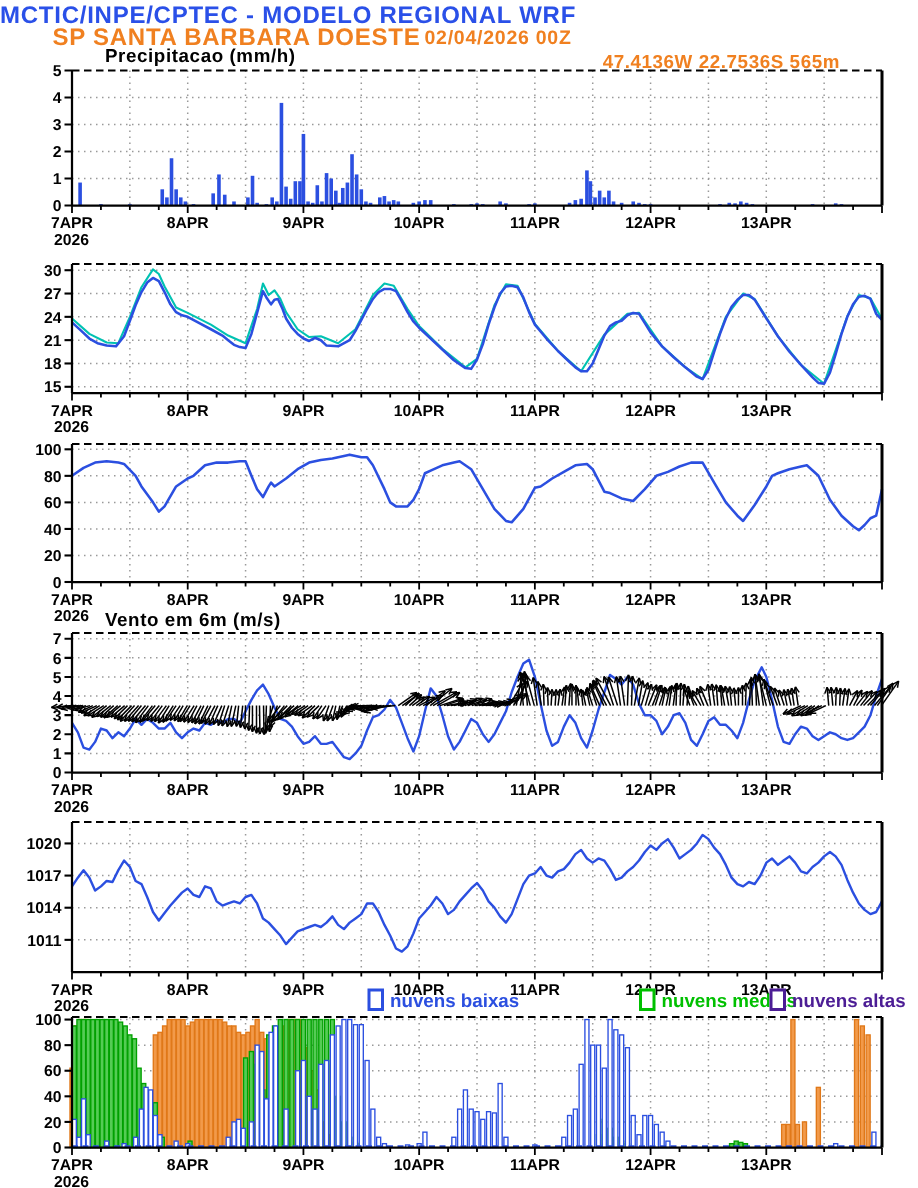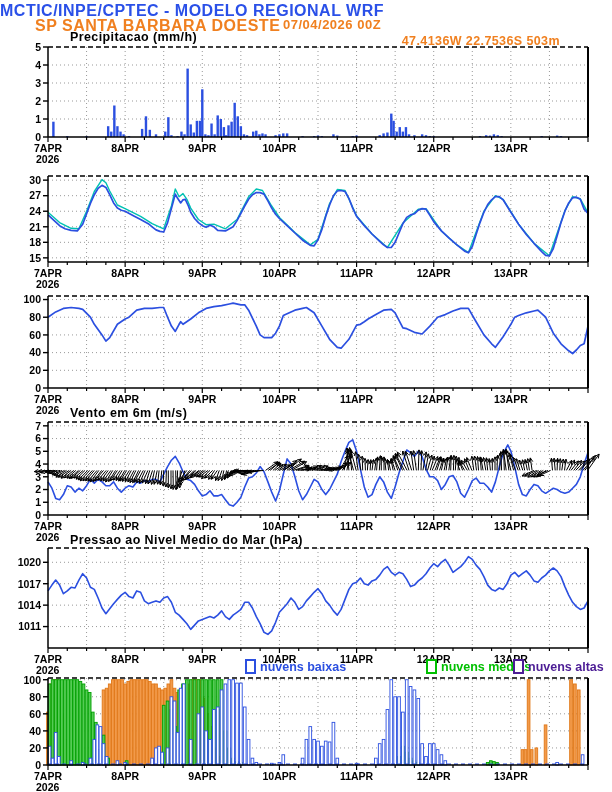--- a/index.html
+++ b/index.html
@@ -20,25 +20,25 @@
           margin-right:4px;background:#fff;}
   .titlerow{position:absolute;left:0;width:612px;height:16px;}
 </style>
 </head>
 <body>
 
 <div id="page">
 
   <div class="hdr1 blue">MCTIC/INPE/CPTEC - MODELO REGIONAL WRF</div>
   <div class="hdr2a orange">SP SANTA BARBARA DOESTE</div>
-  <div class="hdr2b orange">07/04/2026 00Z</div>
+  <div class="hdr2b orange">02/04/2026 00Z</div>
 
   <div class="titlerow" style="top:30px">
     <div class="ptitle">Precipitacao (mm/h)</div>
-    <div class="pannot orange" style="right:52px;top:4px;position:absolute">47.4136W 22.7536S 503m</div>
+    <div class="pannot orange" style="right:52px;top:4px;position:absolute">47.4136W 22.7536S 565m</div>
   </div>
   <svg class="plot" id="svg-precip" width="612" height="132" style="top: 39px;">
       <line x1="86.57142857142857" y1="8" x2="86.57142857142857" y2="98" stroke="#999999" stroke-width="1" stroke-dasharray="1,3"></line>
       <line x1="125.14285714285714" y1="8" x2="125.14285714285714" y2="98" stroke="#999999" stroke-width="1" stroke-dasharray="1,3"></line>
       <line x1="163.71428571428572" y1="8" x2="163.71428571428572" y2="98" stroke="#999999" stroke-width="1" stroke-dasharray="1,3"></line>
       <line x1="202.28571428571428" y1="8" x2="202.28571428571428" y2="98" stroke="#999999" stroke-width="1" stroke-dasharray="1,3"></line>
       <line x1="240.85714285714283" y1="8" x2="240.85714285714283" y2="98" stroke="#999999" stroke-width="1" stroke-dasharray="1,3"></line>
       <line x1="279.42857142857144" y1="8" x2="279.42857142857144" y2="98" stroke="#999999" stroke-width="1" stroke-dasharray="1,3"></line>
       <line x1="318" y1="8" x2="318" y2="98" stroke="#999999" stroke-width="1" stroke-dasharray="1,3"></line>
       <line x1="356.57142857142856" y1="8" x2="356.57142857142856" y2="98" stroke="#999999" stroke-width="1" stroke-dasharray="1,3"></line>
@@ -1119,23 +1119,20 @@
       <text x="48" y="116" text-anchor="middle" fill="#000" font-size="10.5" font-weight="bold" font-family="Liberation Sans,sans-serif">7APR</text>
       <text x="125.14285714285714" y="116" text-anchor="middle" fill="#000" font-size="10.5" font-weight="bold" font-family="Liberation Sans,sans-serif">8APR</text>
       <text x="202.28571428571428" y="116" text-anchor="middle" fill="#000" font-size="10.5" font-weight="bold" font-family="Liberation Sans,sans-serif">9APR</text>
       <text x="279.42857142857144" y="116" text-anchor="middle" fill="#000" font-size="10.5" font-weight="bold" font-family="Liberation Sans,sans-serif">10APR</text>
       <text x="356.57142857142856" y="116" text-anchor="middle" fill="#000" font-size="10.5" font-weight="bold" font-family="Liberation Sans,sans-serif">11APR</text>
       <text x="433.71428571428567" y="116" text-anchor="middle" fill="#000" font-size="10.5" font-weight="bold" font-family="Liberation Sans,sans-serif">12APR</text>
       <text x="510.85714285714283" y="116" text-anchor="middle" fill="#000" font-size="10.5" font-weight="bold" font-family="Liberation Sans,sans-serif">13APR</text>
       <text x="36" y="127" text-anchor="start" fill="#000" font-size="10.5" font-weight="bold" font-family="Liberation Sans,sans-serif">2026</text>
     </svg>
 
-  <div class="titlerow" style="top:533px">
-    <div class="ptitle">Pressao ao Nivel Medio do Mar (hPa)</div>
-  </div>
   <svg class="plot" id="svg-pres" width="612" height="142" style="top: 540px;">
       <line x1="86.57142857142857" y1="8" x2="86.57142857142857" y2="108" stroke="#999999" stroke-width="1" stroke-dasharray="1,3"></line>
       <line x1="125.14285714285714" y1="8" x2="125.14285714285714" y2="108" stroke="#999999" stroke-width="1" stroke-dasharray="1,3"></line>
       <line x1="163.71428571428572" y1="8" x2="163.71428571428572" y2="108" stroke="#999999" stroke-width="1" stroke-dasharray="1,3"></line>
       <line x1="202.28571428571428" y1="8" x2="202.28571428571428" y2="108" stroke="#999999" stroke-width="1" stroke-dasharray="1,3"></line>
       <line x1="240.85714285714283" y1="8" x2="240.85714285714283" y2="108" stroke="#999999" stroke-width="1" stroke-dasharray="1,3"></line>
       <line x1="279.42857142857144" y1="8" x2="279.42857142857144" y2="108" stroke="#999999" stroke-width="1" stroke-dasharray="1,3"></line>
       <line x1="318" y1="8" x2="318" y2="108" stroke="#999999" stroke-width="1" stroke-dasharray="1,3"></line>
       <line x1="356.57142857142856" y1="8" x2="356.57142857142856" y2="108" stroke="#999999" stroke-width="1" stroke-dasharray="1,3"></line>
       <line x1="395.1428571428571" y1="8" x2="395.1428571428571" y2="108" stroke="#999999" stroke-width="1" stroke-dasharray="1,3"></line>

